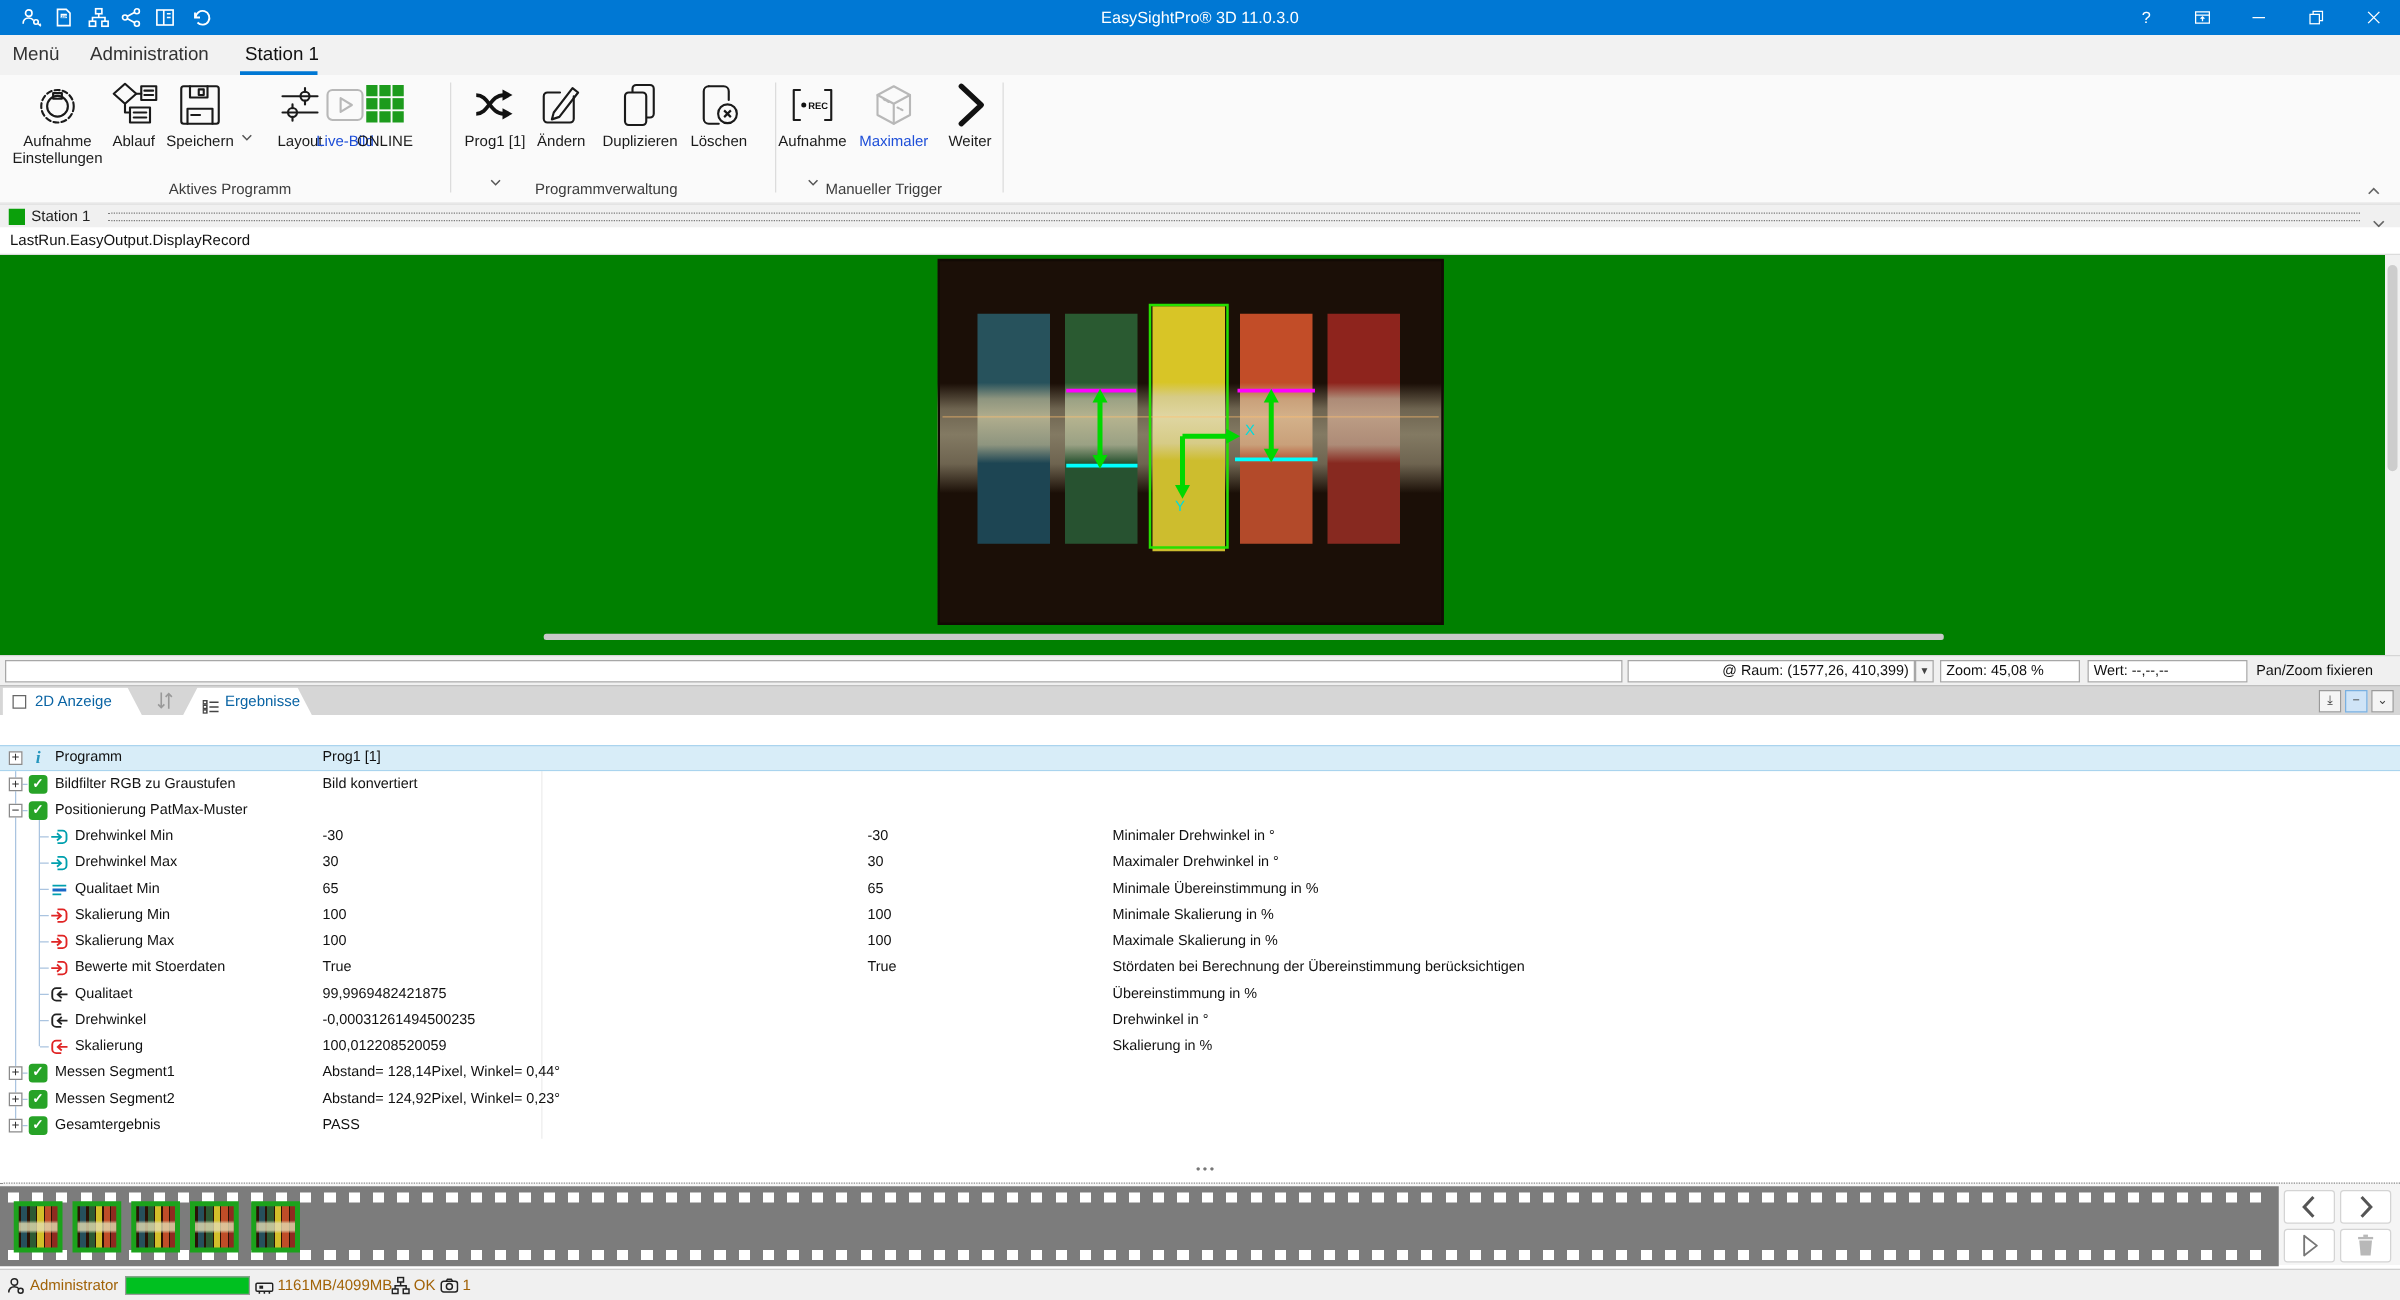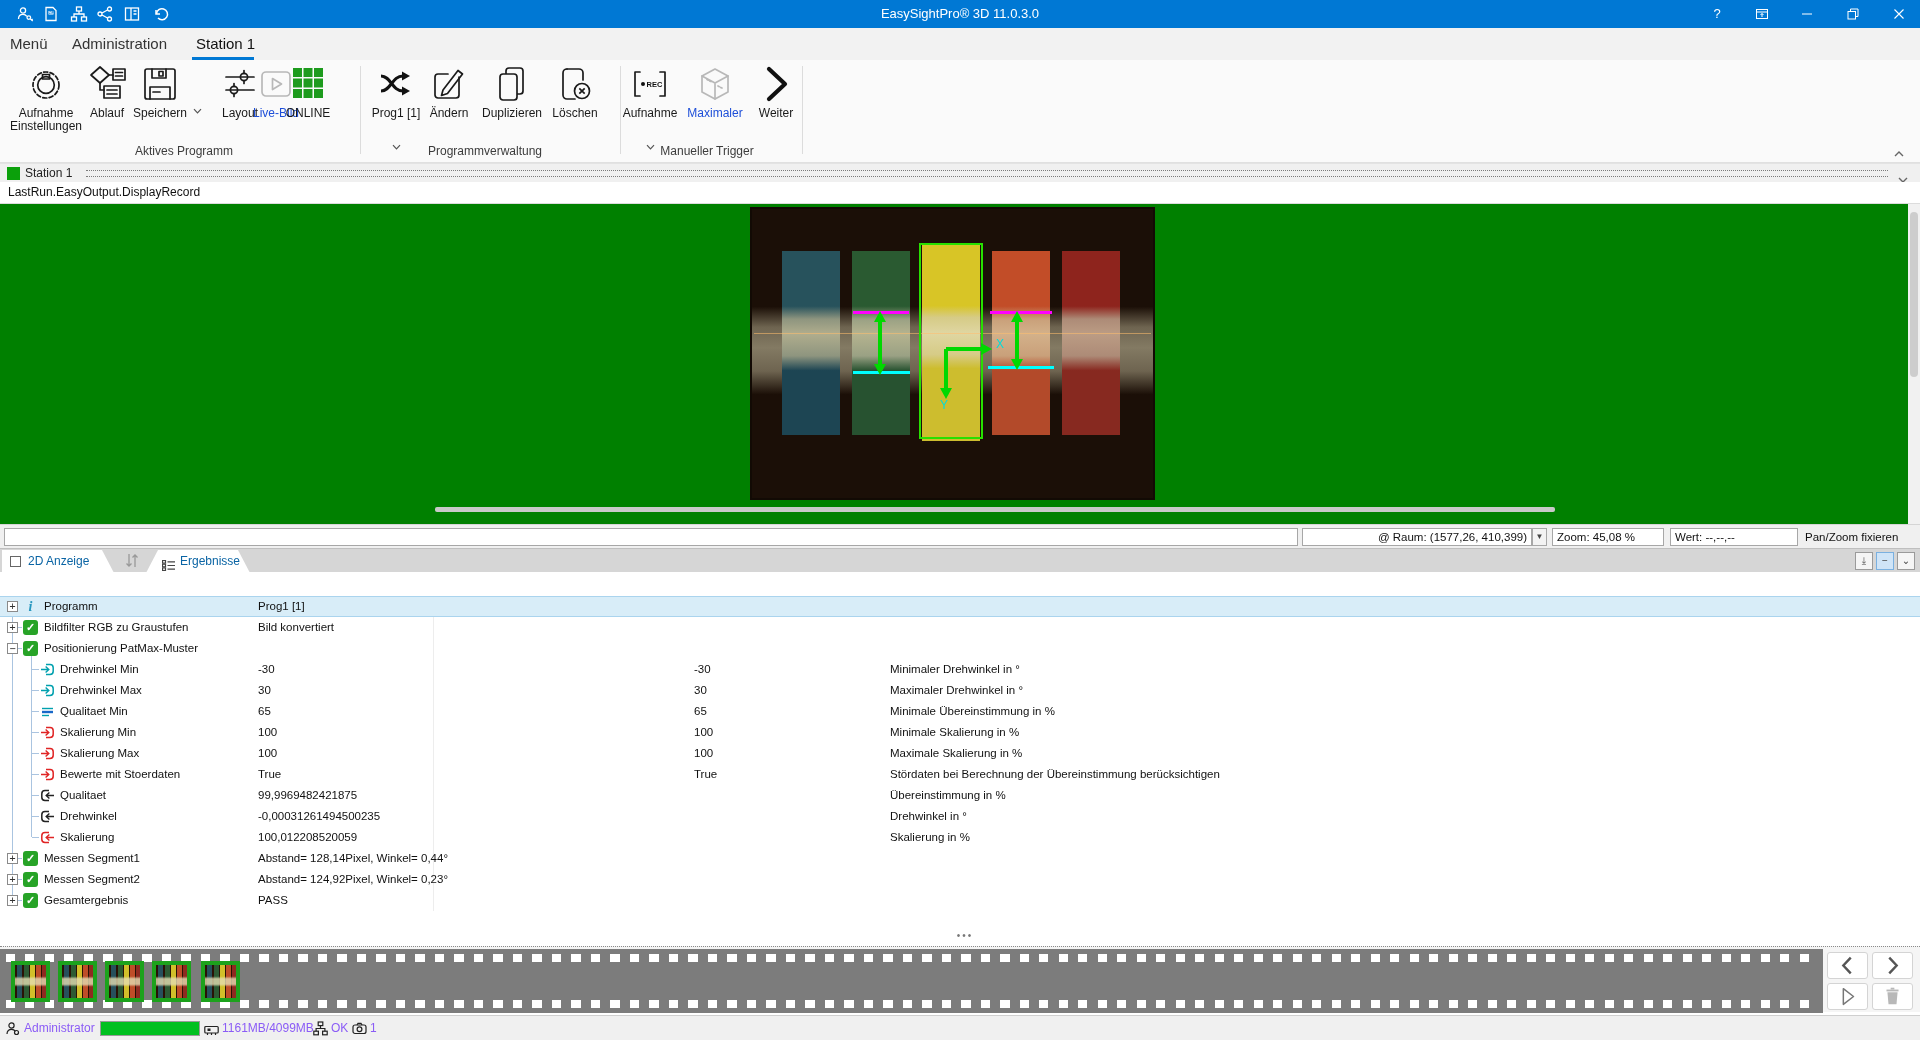--- a/index.html
+++ b/index.html
@@ -116,21 +116,21 @@
       linear-gradient(180deg, rgba(0,0,0,0) 0 34%, rgba(228,221,178,0.8) 42% 58%, rgba(0,0,0,0) 66%),
       linear-gradient(90deg,#2a1205 0 2px,#26505c 2px 7px,#2a1205 7px 9px,#2c5a33 9px 14px,#2a1205 14px 15px,
         #d2bf2a 15px 20px,#2a1205 20px 21px,#bf4d28 21px 26px,#2a1205 26px 27px,#8e2a20 27px 31px); }
   .filmbtn { position:absolute; width:41px; height:27px; background:#fff; border:1px solid #d4d4d4; border-radius:3px; }
   .filmbtn svg { width:100%; height:100%; }
 
   
   #statusbar { position:absolute; left:0; top:1015px; width:1920px; height:25px; background:#f0f0f0; border-top:1px solid #cfcfcf; }
   #statusbar .sicon { position:absolute; top:5px; width:15px; height:15px; }
   #statusbar .sicon svg { width:15px; height:15px; }
-  .stext { position:absolute; top:0; line-height:25px; font-size:12px; color:#8b5cf6; }
+  .stext { position:absolute; top:0; line-height:25px; font-size:12px; color:#a16207; }
   #progress { position:absolute; left:100px; top:5px; width:100px; height:15px; border:1px solid #9a9a9a; background:#00c020; }
 </style>
 </head>
 <body>
 
 <div id="titlebar">
   <span class="ticon" style="left:16px">
     <svg viewBox="0 0 18 18" fill="none" stroke="#fff" stroke-width="1.3">
         <circle cx="7" cy="5.5" r="2.6"></circle>
         <path d="M2.5 14 c0-3 2-4.6 4.5-4.6 1.6 0 3 .7 3.8 1.9"></path>

